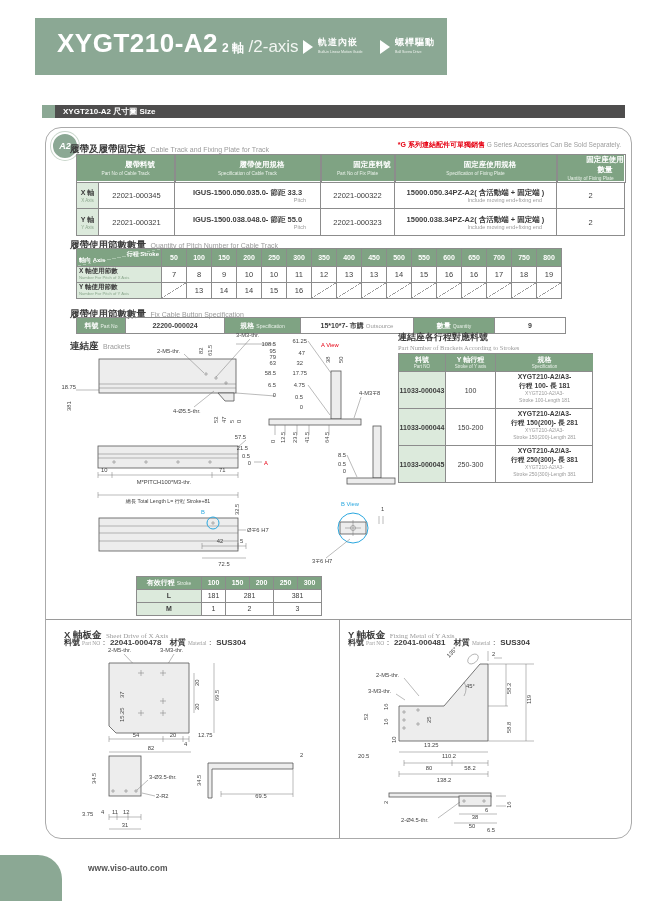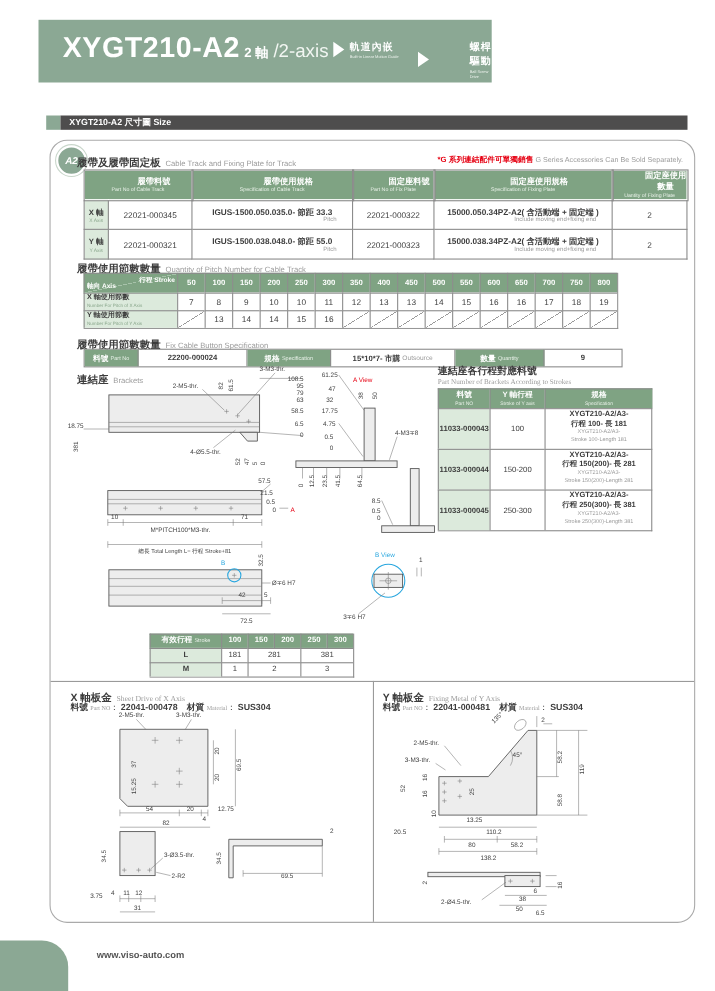--- a/index.html
+++ b/index.html
@@ -4,21 +4,21 @@
 <style>
   html,body{margin:0;padding:0;background:#fff;}
   body{width:650px;height:901px;position:relative;font-family:"Liberation Sans",sans-serif;color:#3c3c3c;overflow:hidden;}
   .abs{position:absolute;}
   
   .banner{position:absolute;left:35px;top:18px;width:412px;height:57px;background:#8BA894;}
   .banner .ttl{position:absolute;left:22px;top:10px;white-space:nowrap;color:#fff;}
   .banner .model{font-size:26px;font-weight:bold;letter-spacing:0.5px;}
   .banner .axzh{font-size:12px;font-weight:bold;margin-left:4px;}
   .banner .axen{font-size:17px;font-weight:300;color:#f2f6f2;}
-  .badge{position:absolute;top:18px;display:flex;align-items:center;}
+  .badge{position:absolute;top:18px;display:flex;align-items:flex-end;}
   .tri{width:0;height:0;border-left:10px solid #fff;border-top:7px solid transparent;border-bottom:7px solid transparent;margin-right:5px;}
   .btxt b{display:block;font-size:9px;color:#fff;letter-spacing:1px;}
   .btxt i{display:block;font-style:normal;font-size:4px;color:#eef3ee;transform:scale(.9);transform-origin:left;}
   
   .secbar{position:absolute;left:42px;top:105px;width:583px;height:13px;}
   .secbar .sq{position:absolute;left:0;top:0;width:13px;height:13px;background:#8BA894;}
   .secbar .bar{position:absolute;left:13px;top:0;right:0;height:13px;background:#4E4D4D;color:#fff;font-size:8px;font-weight:bold;line-height:13px;padding-left:8px;}
   
   .card{position:absolute;left:45px;top:127px;width:585px;height:710px;border:1.5px solid #aaa;border-radius:16px;background:#fff;}
   .a2{position:absolute;left:5px;top:4px;width:24px;height:24px;border-radius:50%;background:#8BA894;border:2px solid #fff;box-shadow:0 0 0 1px #c9d6cb;color:#fff;font-size:9px;font-style:italic;font-weight:bold;text-align:center;line-height:24px;}
@@ -107,21 +107,21 @@
   <div class="ttl">
     <span class="model">XYGT210-A2</span><span class="axzh">2 軸</span> <span class="axen">/2-axis</span>
   </div>
   <div class="badge" style="left:268px;">
     <span class="tri"></span>
     <span class="btxt">
         <b>軌道內嵌</b>
         <i>Built-in Linear Motion Guide</i>
       </span>
   </div>
-  <div class="badge" style="left:345px;gap:32px;">
+  <div class="badge" style="left:345px;">
     <span class="tri"></span>
     <span class="btxt">
         <b>螺桿驅動</b>
         <i>Ball Screw Drive</i>
       </span>
   </div>
 </div>
 
 <div class="secbar">
   <span class="sq"></span>

